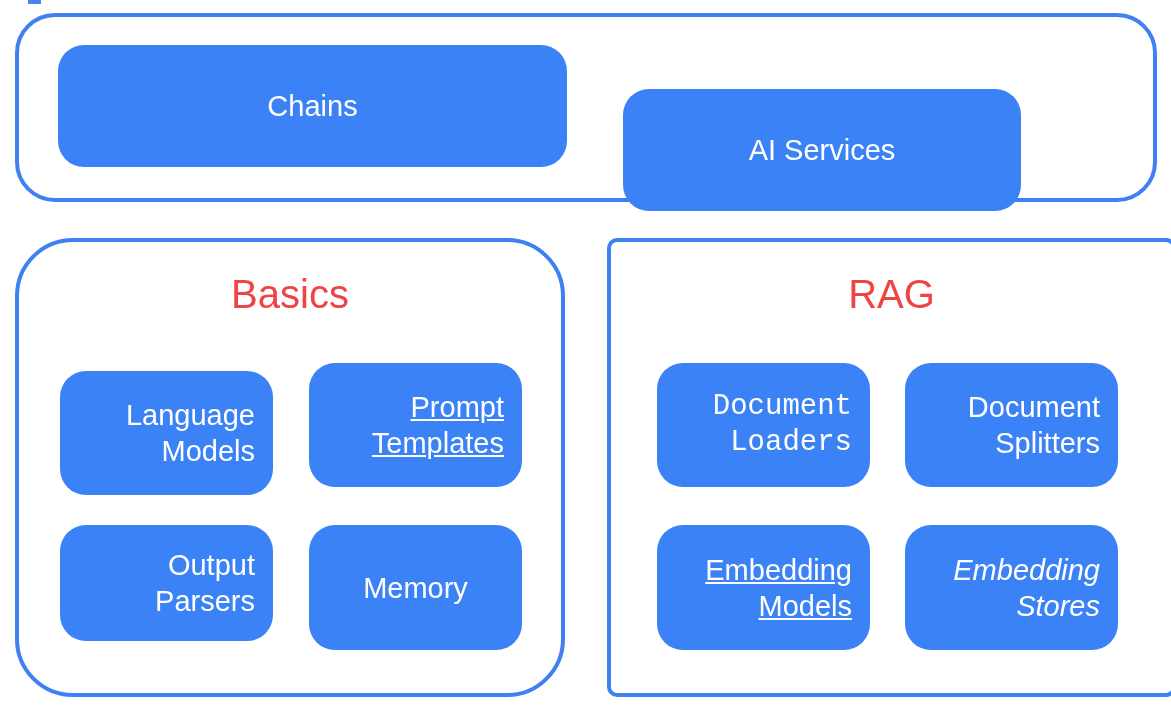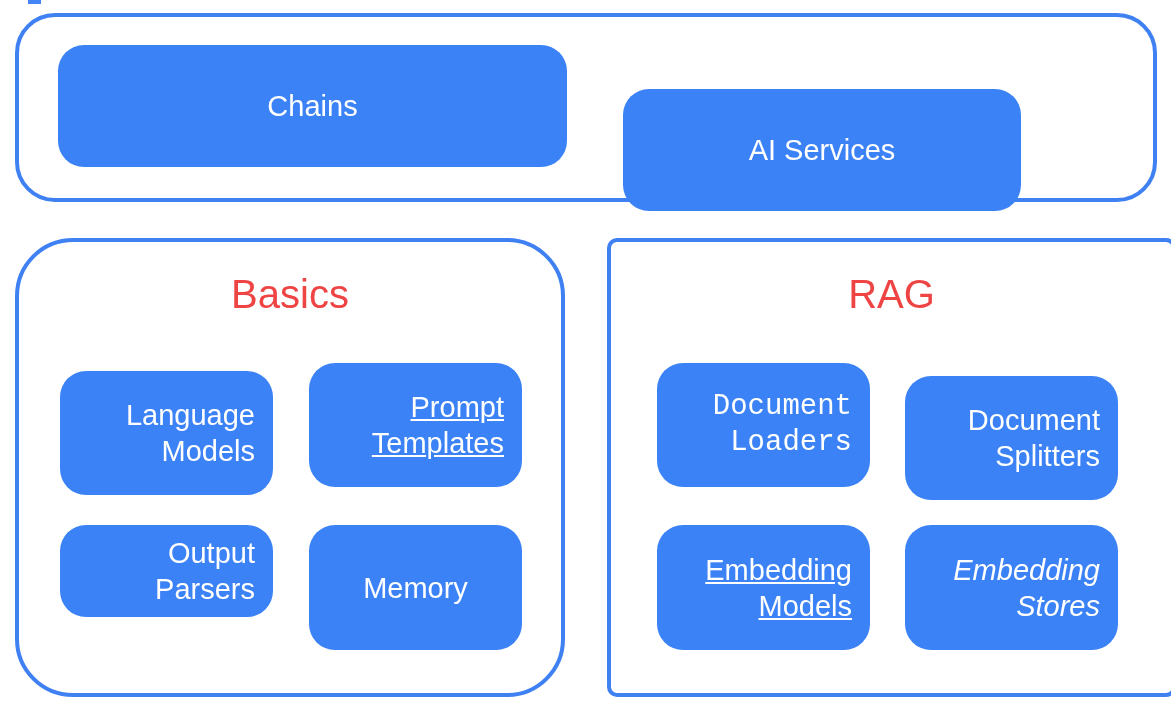--- a/index.html
+++ b/index.html
@@ -73,25 +73,25 @@
     text-align: right;
     padding: 0 18px;
     box-sizing: border-box;
   }
   
   .node.chains       { left: 39px;  top: 28px; width: 509px; height: 122px; }
   .node.ai-services  { left: 604px; top: 28px; width: 398px; height: 122px; margin-top: 44px; }
   
   .node.b-r1c1 { left: 41px;  top: 121px; width: 213px; height: 124px; margin-top: 8px; }
   .node.b-r1c2 { left: 290px; top: 121px; width: 213px; height: 124px; text-decoration: underline; }
-  .node.b-r2c1 { left: 41px;  top: 283px; width: 213px; height: 92px; }
+  .node.b-r2c1 { left: 41px;  top: 283px; width: 213px; height: 116px; }
   .node.b-r2c2 { left: 290px; top: 283px; width: 213px; height: 125px; }
   
   .node.g-r1c1 { left: 46px;  top: 121px; width: 213px; height: 124px; font-family: Liberation Mono, monospace; }
-  .node.g-r1c2 { left: 294px; top: 134px; width: 213px; height: 124px; }
+  .node.g-r1c2 { left: 294px; top: 121px; width: 213px; height: 124px; }
   .node.g-r2c1 { left: 46px;  top: 283px; width: 213px; height: 125px; text-decoration: underline; }
   .node.g-r2c2 { left: 294px; top: 283px; width: 213px; height: 125px; font-style: italic; }
 </style>
 </head>
 <body>
 
 <div class="canvas">
 
   <div class="fragment"></div>
 

